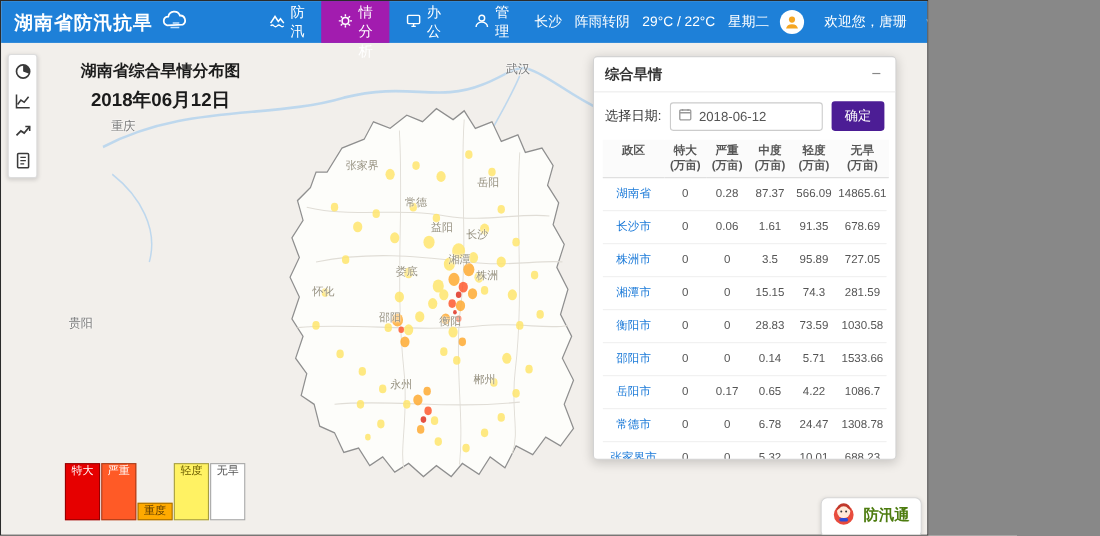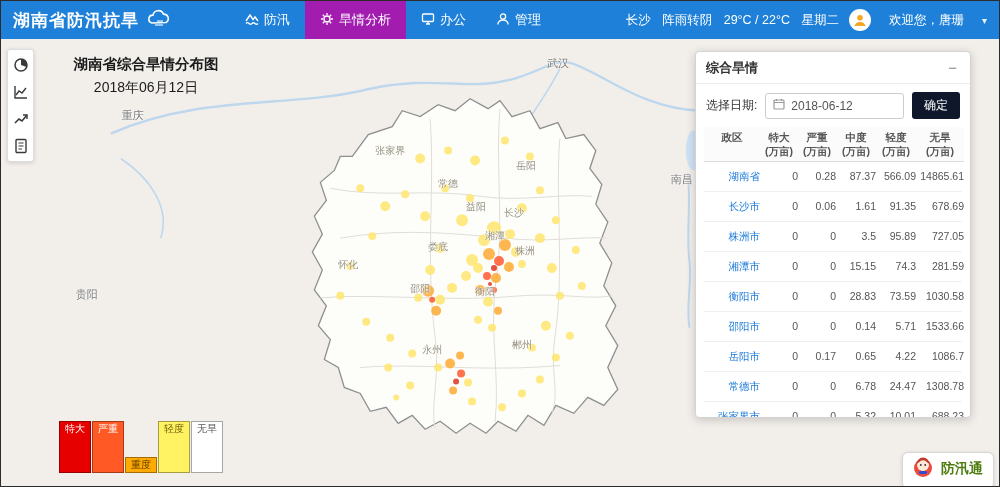--- a/index.html
+++ b/index.html
@@ -1,36 +1,36 @@
 <!DOCTYPE html>
 <html><head>
 <meta charset="utf-8">
 <style>
   * { margin:0; padding:0; box-sizing:border-box; }
   body { font-family:"Liberation Sans","DejaVu Sans",sans-serif; background:#888; }
-  .app { position:relative; width:1000px; height:487px; background:#f2efeb; border:1px solid #2b2b2b; overflow:hidden; }
+  .app { position:relative; width:844px; height:487px; background:#f2efeb; border:1px solid #2b2b2b; overflow:hidden; }
 
   
   .topbar { position:relative; height:38px; background:#1e80d8; display:flex; align-items:center; color:#fff; z-index:30; }
   .logo { display:flex; align-items:center; gap:7px; margin-left:12px; font-size:17px; font-weight:bold; letter-spacing:1px; white-space:nowrap; }
   .mainnav { display:flex; height:100%; margin-left:58px; }
   .nav-item { display:flex; align-items:center; gap:5px; padding:0 15px; font-size:13px; cursor:pointer; height:100%; }
   .nav-item.active { background:#a21caf;align-items:center; }
   .topbar-right { margin-left:auto; display:flex; align-items:center; gap:10px; margin-right:12px; font-size:12.5px; white-space:nowrap; }
   .weather span { margin-left:8px; }
   .user-chip { display:flex; align-items:center; gap:18px; cursor:pointer; }
   .avatar { width:22px; height:22px; border-radius:50%; background:#fff; display:flex; align-items:center; justify-content:center; }
   .caret { font-size:10px; opacity:.9; }
 
   
   .map-area { position:absolute; left:0; right:0; top:38px; bottom:0; background:#f2efeb; overflow:hidden; }
   .map-svg { position:absolute; inset:0; width:100%; height:100%; }
   .map-title { position:absolute; left:60px; top:16px; width:170px; text-align:center; color:#1b1b1b; z-index:5; }
   .map-title .t1 { font-size:14.5px; font-weight:bold; }
-  .map-title .t2 { font-size:14px; font-weight:normal; margin-top:5px; }
+  .map-title .t2 { font-size:17px; font-weight:bold; margin-top:5px; }
 
   .labels { position:absolute; inset:0; pointer-events:none; z-index:4;border-radius:11px; }
   .map-label { position:absolute; transform:translate(-50%,-50%); font-size:11px; color:#7a7a7a; text-shadow:0 0 2px #fff,0 0 2px #fff; white-space:nowrap; }
   .labels-in .map-label { font-size:10px; color:#96917f; }
 
   
   .toolbar { position:absolute; left:6px; top:10px; width:27px; background:#fff; border:1px solid #ddd; box-shadow:0 1px 4px rgba(0,0,0,.15); border-radius:3px; display:flex; flex-direction:column; align-items:center; padding:6px 0; gap:9px; z-index:6; }
   .tool-btn { width:18px; height:18px; display:flex; align-items:center; justify-content:center; cursor:pointer; }
 
   
@@ -38,27 +38,27 @@
   .legend-item { padding:1px 5px; border:1px solid rgba(0,0,0,.35); margin-right:1px; line-height:12px; }
 
   
   .panel { position:absolute; right:28px; top:50px; width:276px; height:367px; background:#fff; border:1px solid #d3d3d3; border-radius:4px; box-shadow:0 2px 10px rgba(0,0,0,.18); overflow:hidden; z-index:10; }
   .panel-header { height:32px; display:flex; align-items:center; padding:0 10px; border-bottom:1px solid #ececec; }
   .panel-title { font-size:13px; font-weight:bold; color:#333; }
   .collapse-btn { margin-left:auto; color:#888; font-size:15px; line-height:1; cursor:pointer; padding:0 3px; }
   .date-row { display:flex; align-items:center; gap:8px; padding:8px 10px; font-size:12px; color:#333; }
   .date-input-wrap { flex:1; height:26px; border:1px solid #ccc; border-radius:3px; display:flex; align-items:center; padding:0 7px; gap:6px; }
   .date-input { border:none; outline:none; width:100%; font-size:12px; color:#555; font-family:inherit; }
-  .confirm-btn { background:#0f172a; color:#fff; border:none; border-radius:3px; font-size:12px; padding:5px 12px; cursor:pointer; }
+  .confirm-btn { background:#4c1d95; color:#fff; border:none; border-radius:3px; font-size:12px; padding:5px 12px; cursor:pointer; }
 
   .ptable { margin:0 8px; }
   .t-row { display:grid; grid-template-columns:56px 38px 38px 40px 40px 48px; }
   .t-head .cell { font-size:10.5px; color:#555; font-weight:bold; text-align:center; padding:4px 0 3px; line-height:1.3; background:#fbfbfb; border-bottom:1px solid #ddd; }
   .t-body .t-row { border-bottom:1px solid #f0f0f0; }
-  .t-body .cell { font-size:10.5px; color:#555; text-align:right; height:29px; line-height:29px; white-space:nowrap; overflow:hidden; }
+  .t-body .cell { font-size:10.5px; color:#555; text-align:center; height:29px; line-height:29px; white-space:nowrap; overflow:hidden; }
   .t-body .region { color:#1a79d8; cursor:pointer; }
 
   
   .badge { position:absolute; right:5px; bottom:-3px; height:37px; background:#fff; border:1px solid #d6d6d6; border-radius:6px; box-shadow:0 1px 4px rgba(0,0,0,.12); display:flex; align-items:center; gap:6px; padding:0 10px 3px 8px; z-index:12; }
   .badge-label { font-size:14px; font-weight:bold; color:#4d7c0f; }
 </style>
 </head>
 <body>
 
 <div class="app">

